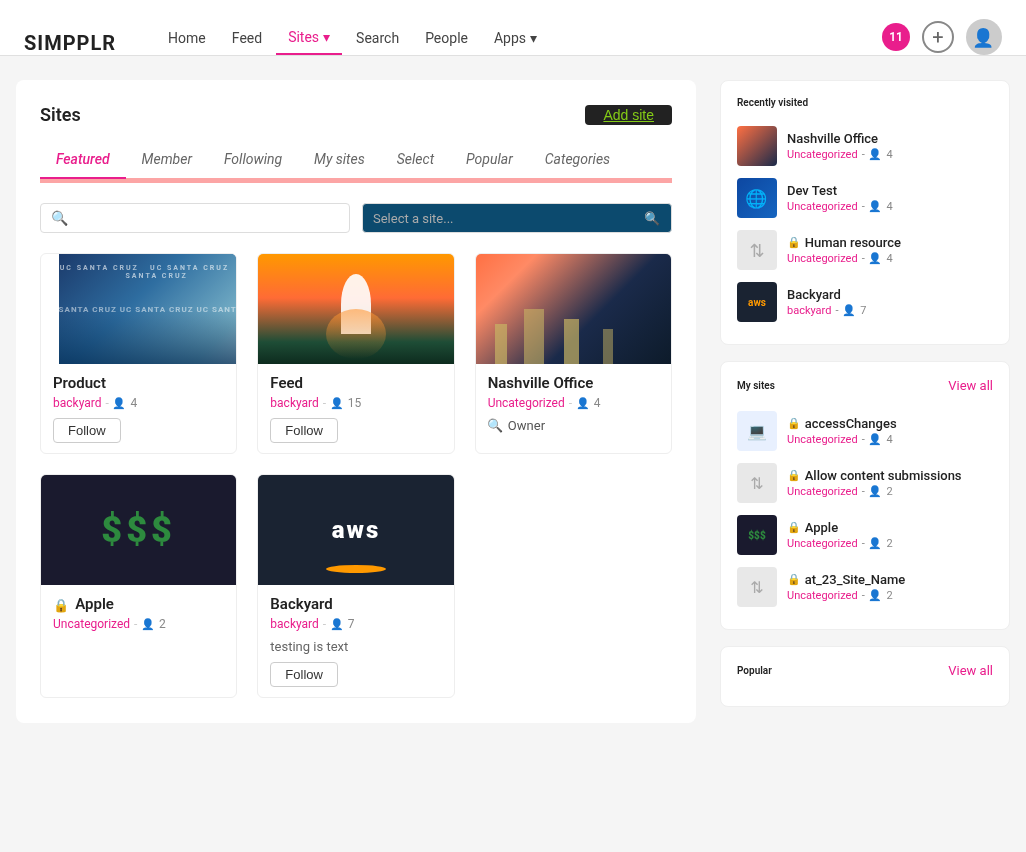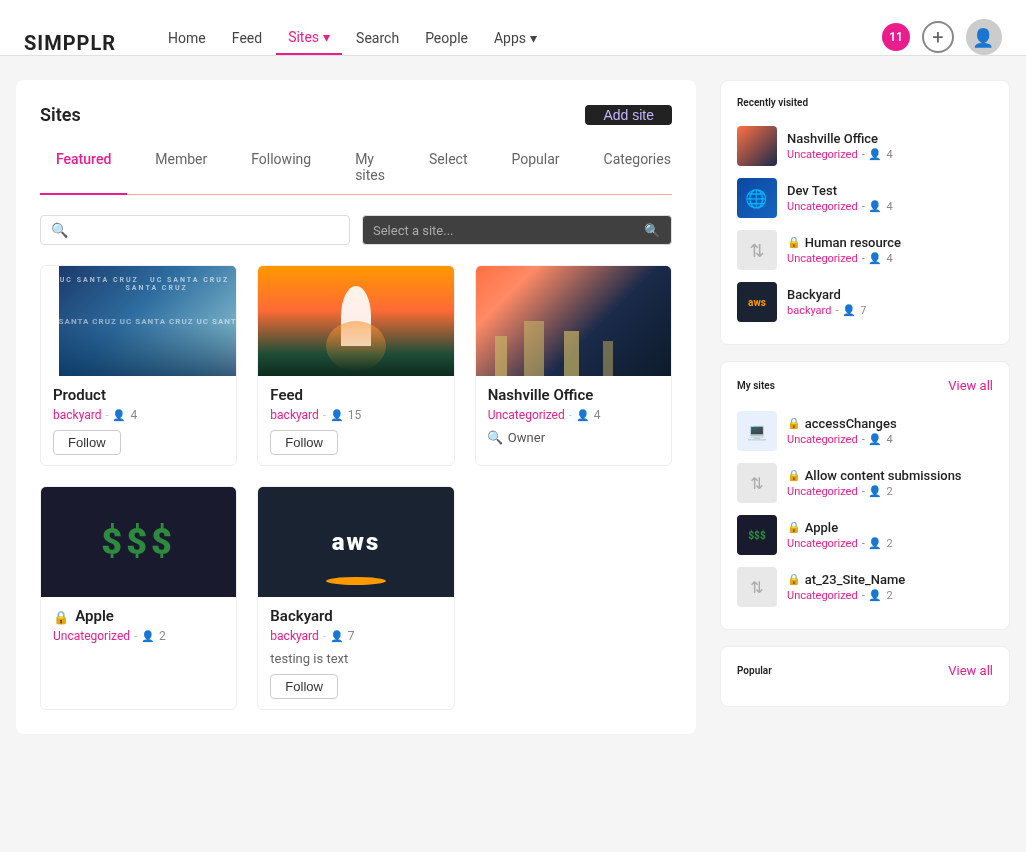--- a/index.html
+++ b/index.html
@@ -119,35 +119,37 @@
       justify-content: space-between;
       margin-bottom: 16px;
     }
     .page-title {
       font-size: 18px;
       font-weight: 600;
       color: #222;
     }
     .add-site-btn {
       background: #222;
-      color: #c4b5fd;
+      color: #84cc16;
       border: none;
       padding: 2px 18px;
       border-radius: 4px;
       font-size: 14px;
       cursor: pointer;
       font-weight: 500;
+      text-decoration: underline;
     }
 
     
     .tabs {
       display: flex;
-      border-bottom: 1px solid #fca5a5;
+      border-bottom: 5px solid #fca5a5;
       margin-bottom: 20px;
-      gap: 12px;
+      gap: 0;
+      font-style: italic;
     }
     .tab {
       padding: 10px 16px;
       font-size: 14px;
       color: #666;
       cursor: pointer;
       border-bottom: 2px solid transparent;
       margin-bottom: -1px;
     }
     .tab.active {
@@ -184,21 +186,21 @@
       color: #999;
       font-size: 14px;
     }
     .select-box {
       display: flex;
       align-items: center;
       border: 1px solid #ddd;
       border-radius: 4px;
       padding: 6px 10px;
       gap: 8px;
-      background: #404040;
+      background: #0c4a6e;
       flex: 1;
       color: #aaa;
       font-size: 13px;
     }
 
     
     .sites-grid {
       display: grid;
       grid-template-columns: 1fr 1fr 1fr;
       gap: 20px;

